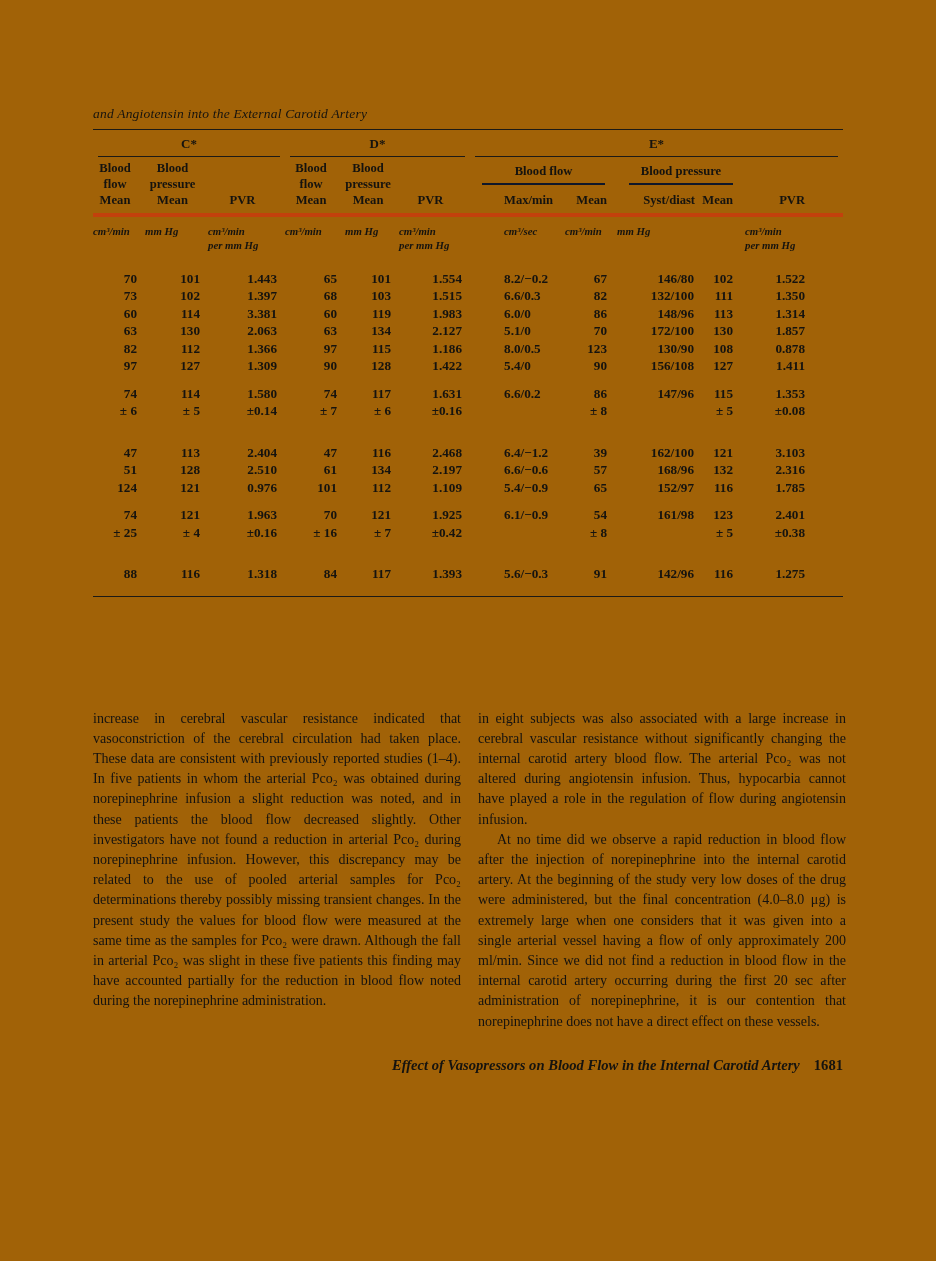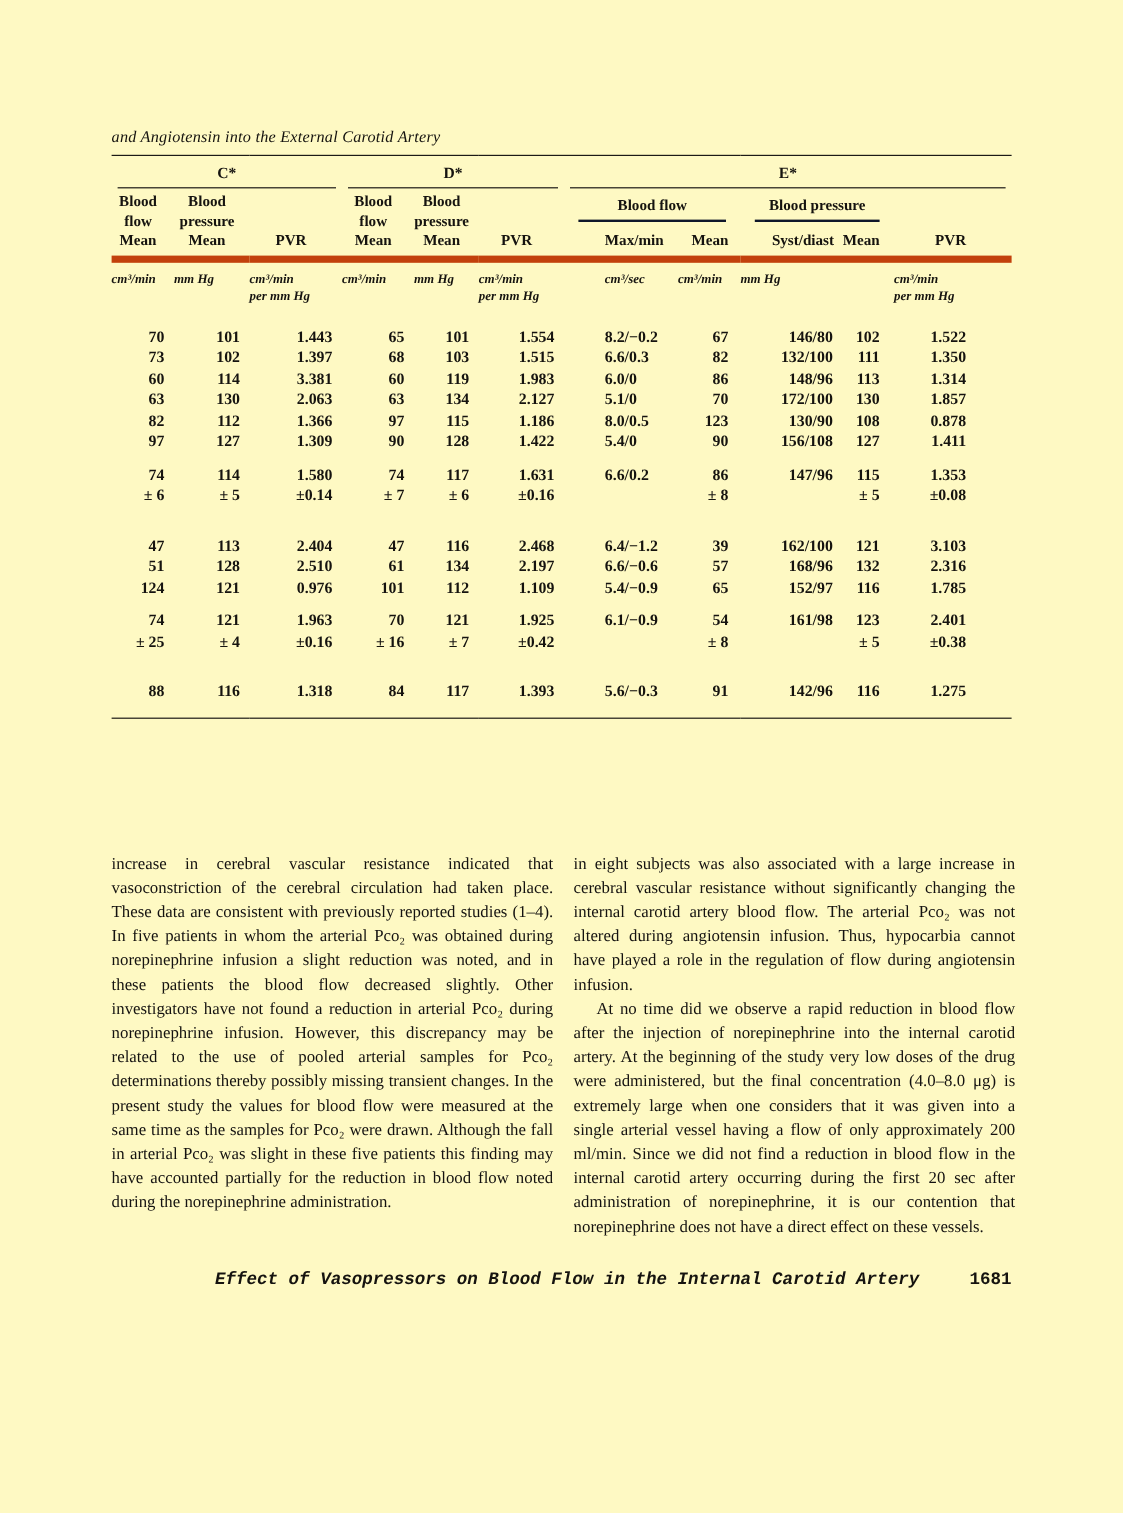--- a/index.html
+++ b/index.html
@@ -1,20 +1,20 @@
 <!DOCTYPE html>
 <html><head>
 <meta charset="utf-8">
 <style>
   html,body { margin:0; padding:0; background:#d8d5cf; }
   .page {
     position:relative;
     width:936px; height:1261px;
     margin:0 auto;
-    background:#fef9c3;
+    background:#a16207;
     font-family:"Liberation Serif", serif;
     color:#15130f;
     overflow:hidden;
     box-sizing:border-box;
     padding-top:106px;
   }
   .running-head {
     margin-left:93px;
     font-style:italic;
     font-size:13.5px;
@@ -42,21 +42,21 @@
   }
   .subgroup-label {
     display:block;
     margin:0 12px;
     padding:3px 0 3px 0;
     border-bottom:2px solid #0f172a;
     text-align:center;
     font-size:12.6px;
   }
   th.stacked { white-space:pre-line; text-align:center; padding-bottom:5px; padding-top:4px; }
-  th.rule-bottom { border-bottom:6px solid #c2410c; }
+  th.rule-bottom { border-bottom:4px solid #c2410c; }
   th.hdr { padding-bottom:5px; padding-top:4px; }
   th.th-center { text-align:center; }
 
   
   .col-0,.col-1,.col-2,.col-3,.col-4,.col-5 { text-align:right; padding-right:8px; }
   .col-7 { text-align:right; padding-right:10px; }
   .col-9 { text-align:right; padding-right:12px; }
   .col-10 { text-align:right; padding-right:38px; }
   .col-6 { text-align:left; padding-left:34px; }
   .col-8 { text-align:right; padding-left:17px; }
@@ -100,22 +100,21 @@
     color:#141210;
   }
   .col p.indent { text-indent:19px; }
 
   .footer {
     width:750px;
     margin:25px 0 0 93px;
     display:flex;
     justify-content:flex-end;
     align-items:baseline;
-    gap:42px;
-    font-family:Liberation Mono, monospace;
+    gap:14px;
   }
   .footer-title { font-style:italic; font-weight:700; font-size:14.6px; }
   .footer-page-number { font-weight:700; font-size:14.6px; }
 </style>
 </head>
 <body>
 
 <div class="page">
 
   <div class="running-head">and Angiotensin into the External Carotid Artery</div>

